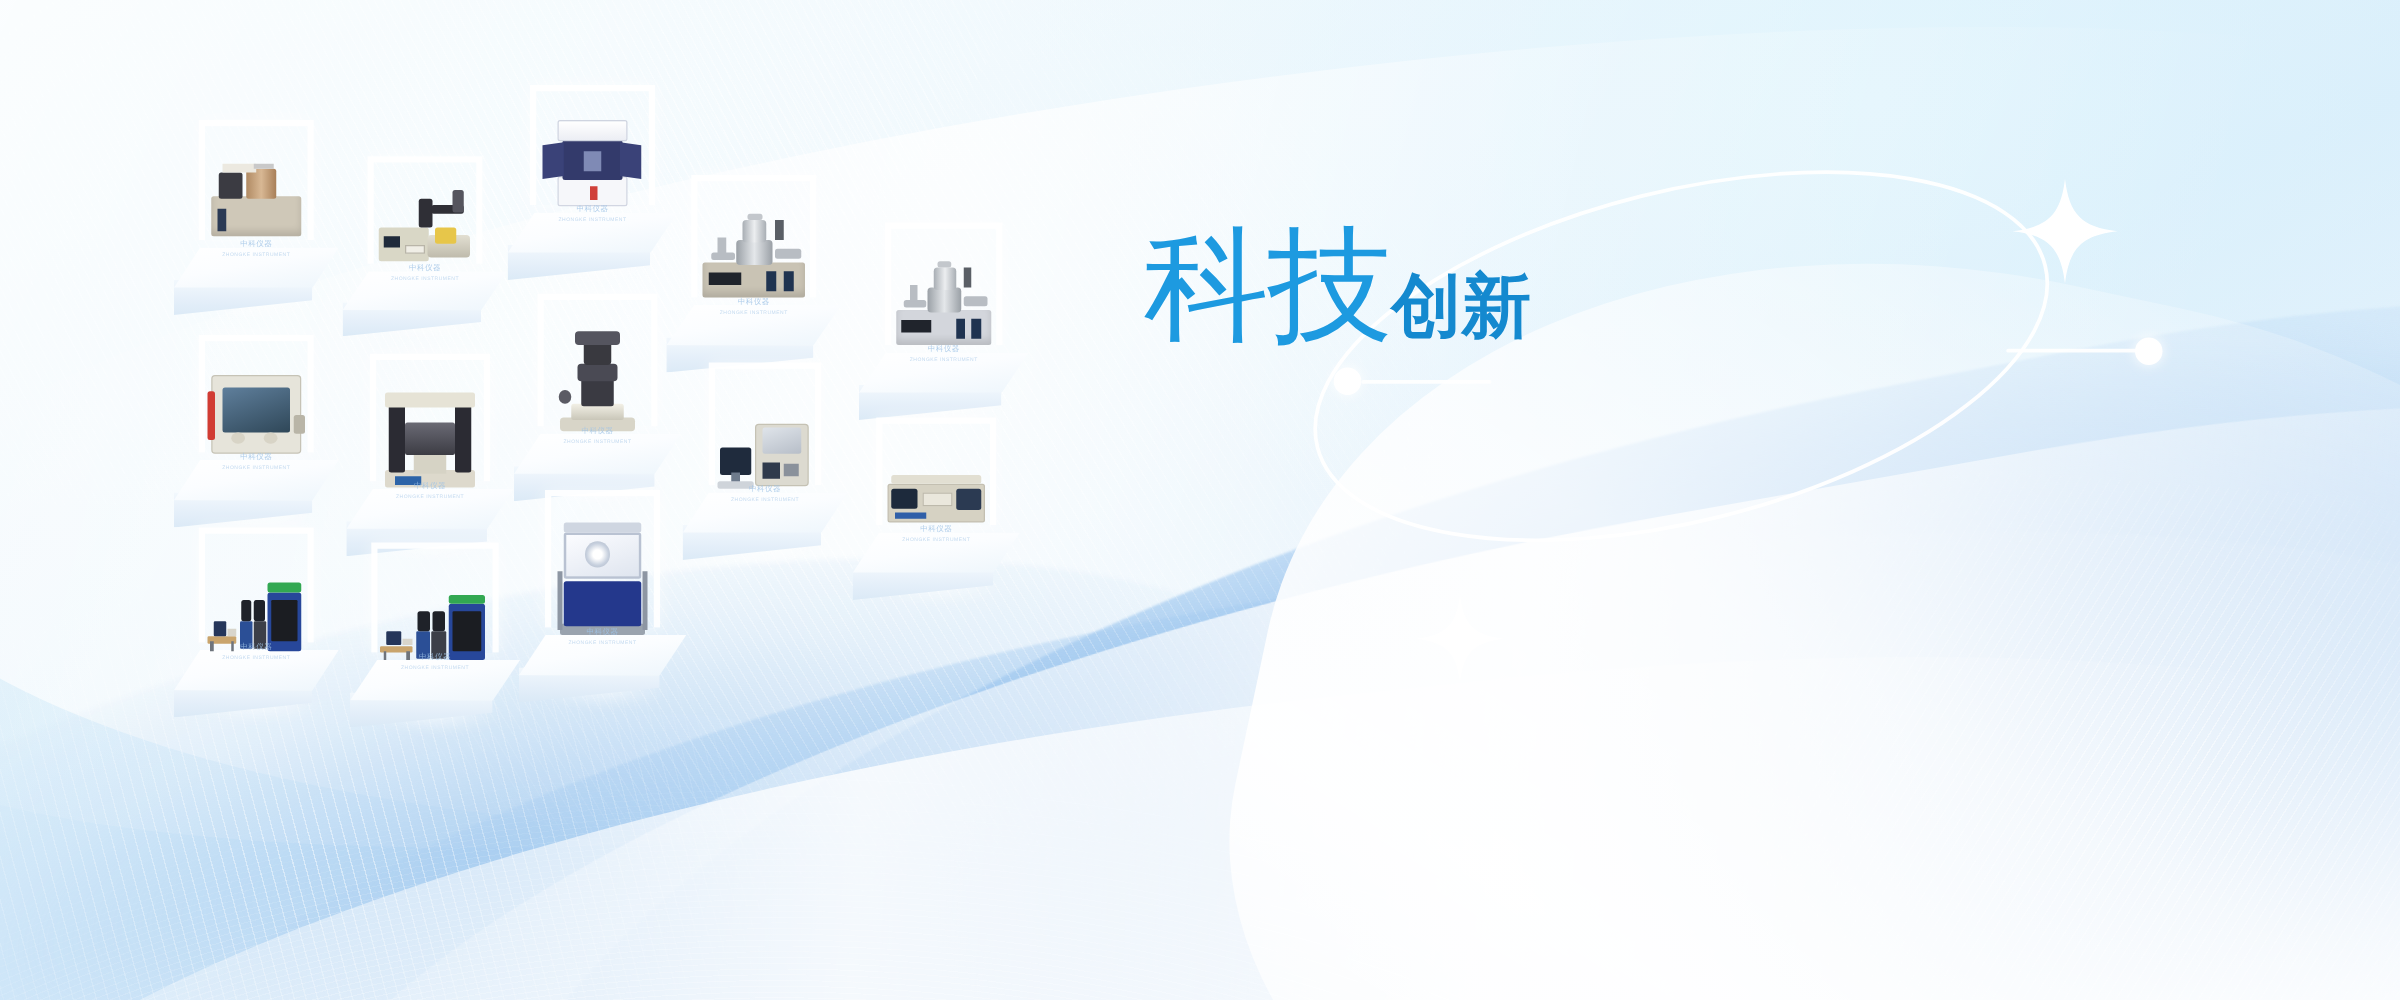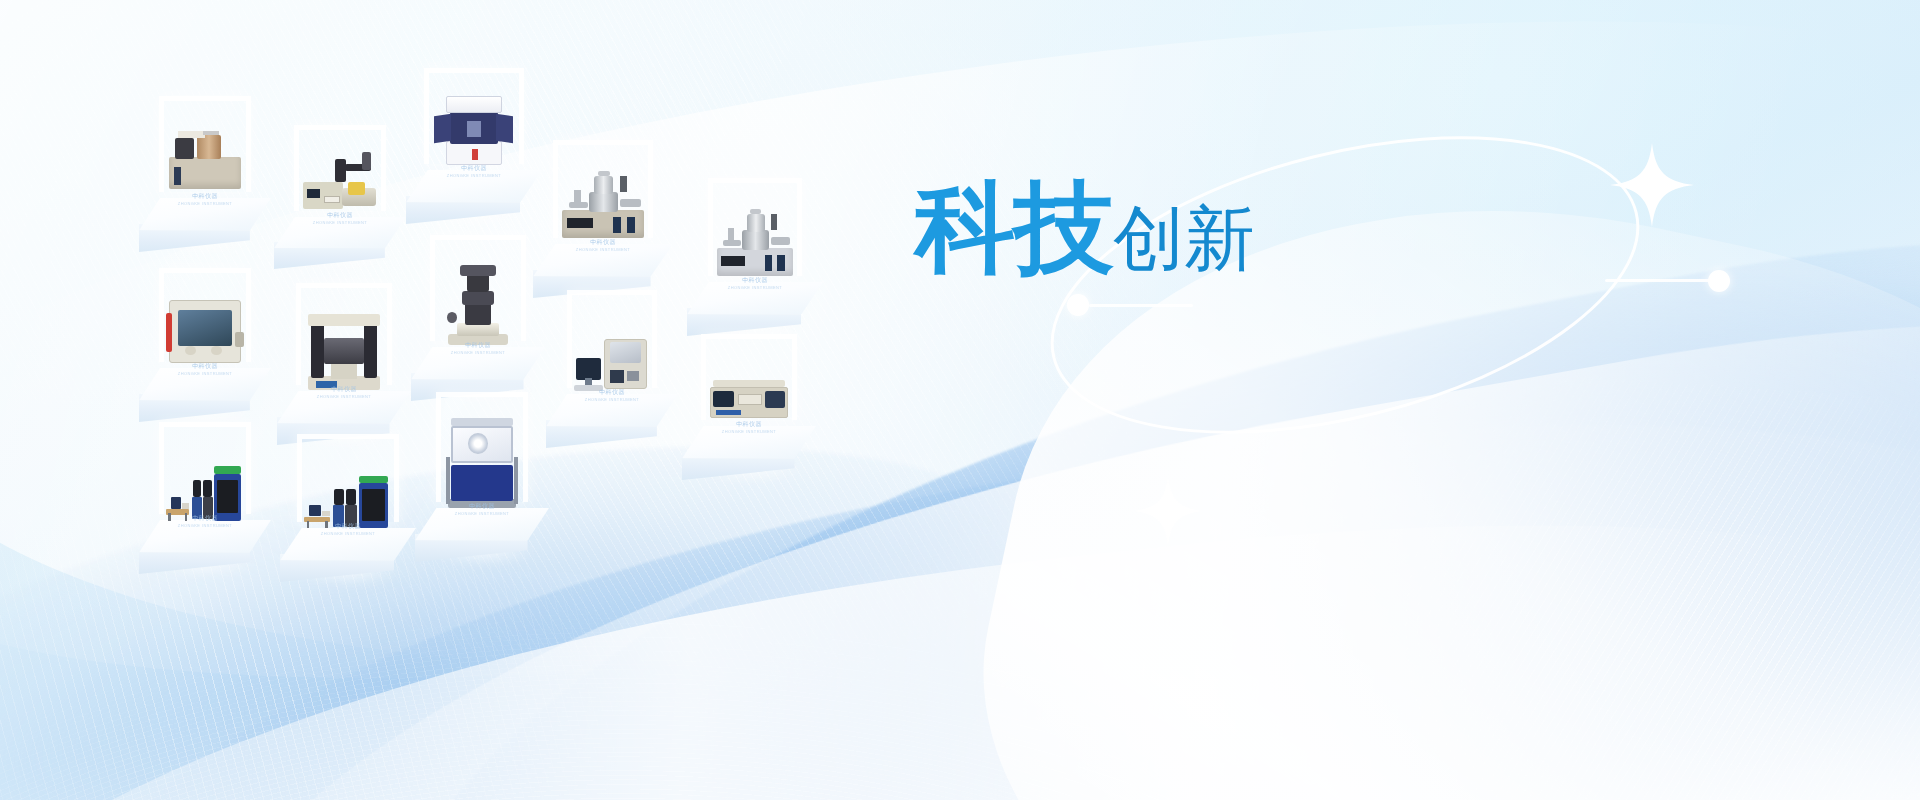--- a/index.html
+++ b/index.html
@@ -164,22 +164,22 @@
 
   
   .headline{ position:absolute; left:905px; top:178px; width:560px; }
   .line{ white-space:nowrap; line-height:1; }
   .line1{ margin-left:10px; }
   .line2{ margin-left:100px; margin-top:18px; }
   .seg{
     display:inline-block; vertical-align:bottom;
     font-family:"DejaVu Sans","Liberation Sans",sans-serif;
   }
-  .seg-xl{ font-size:100px; font-weight:bold; letter-spacing:-1px; }
-  .seg-lg{ font-size:71px; font-weight:normal; letter-spacing:0px; padding-bottom:4px; }
+  .seg-xl{ font-size:100px; font-weight:normal; letter-spacing:-1px; }
+  .seg-lg{ font-size:56px; font-weight:bold; letter-spacing:0px; padding-bottom:4px; }
   .c-bright{ color:#1d9ae0; }
   .c-deep{ color:#0f7fc4; }
   .c-mid{ color:#1489cf; }
 </style>
 </head>
 <body>
 
 <div class="banner">
 
   <div class="wave wave-a"></div>

